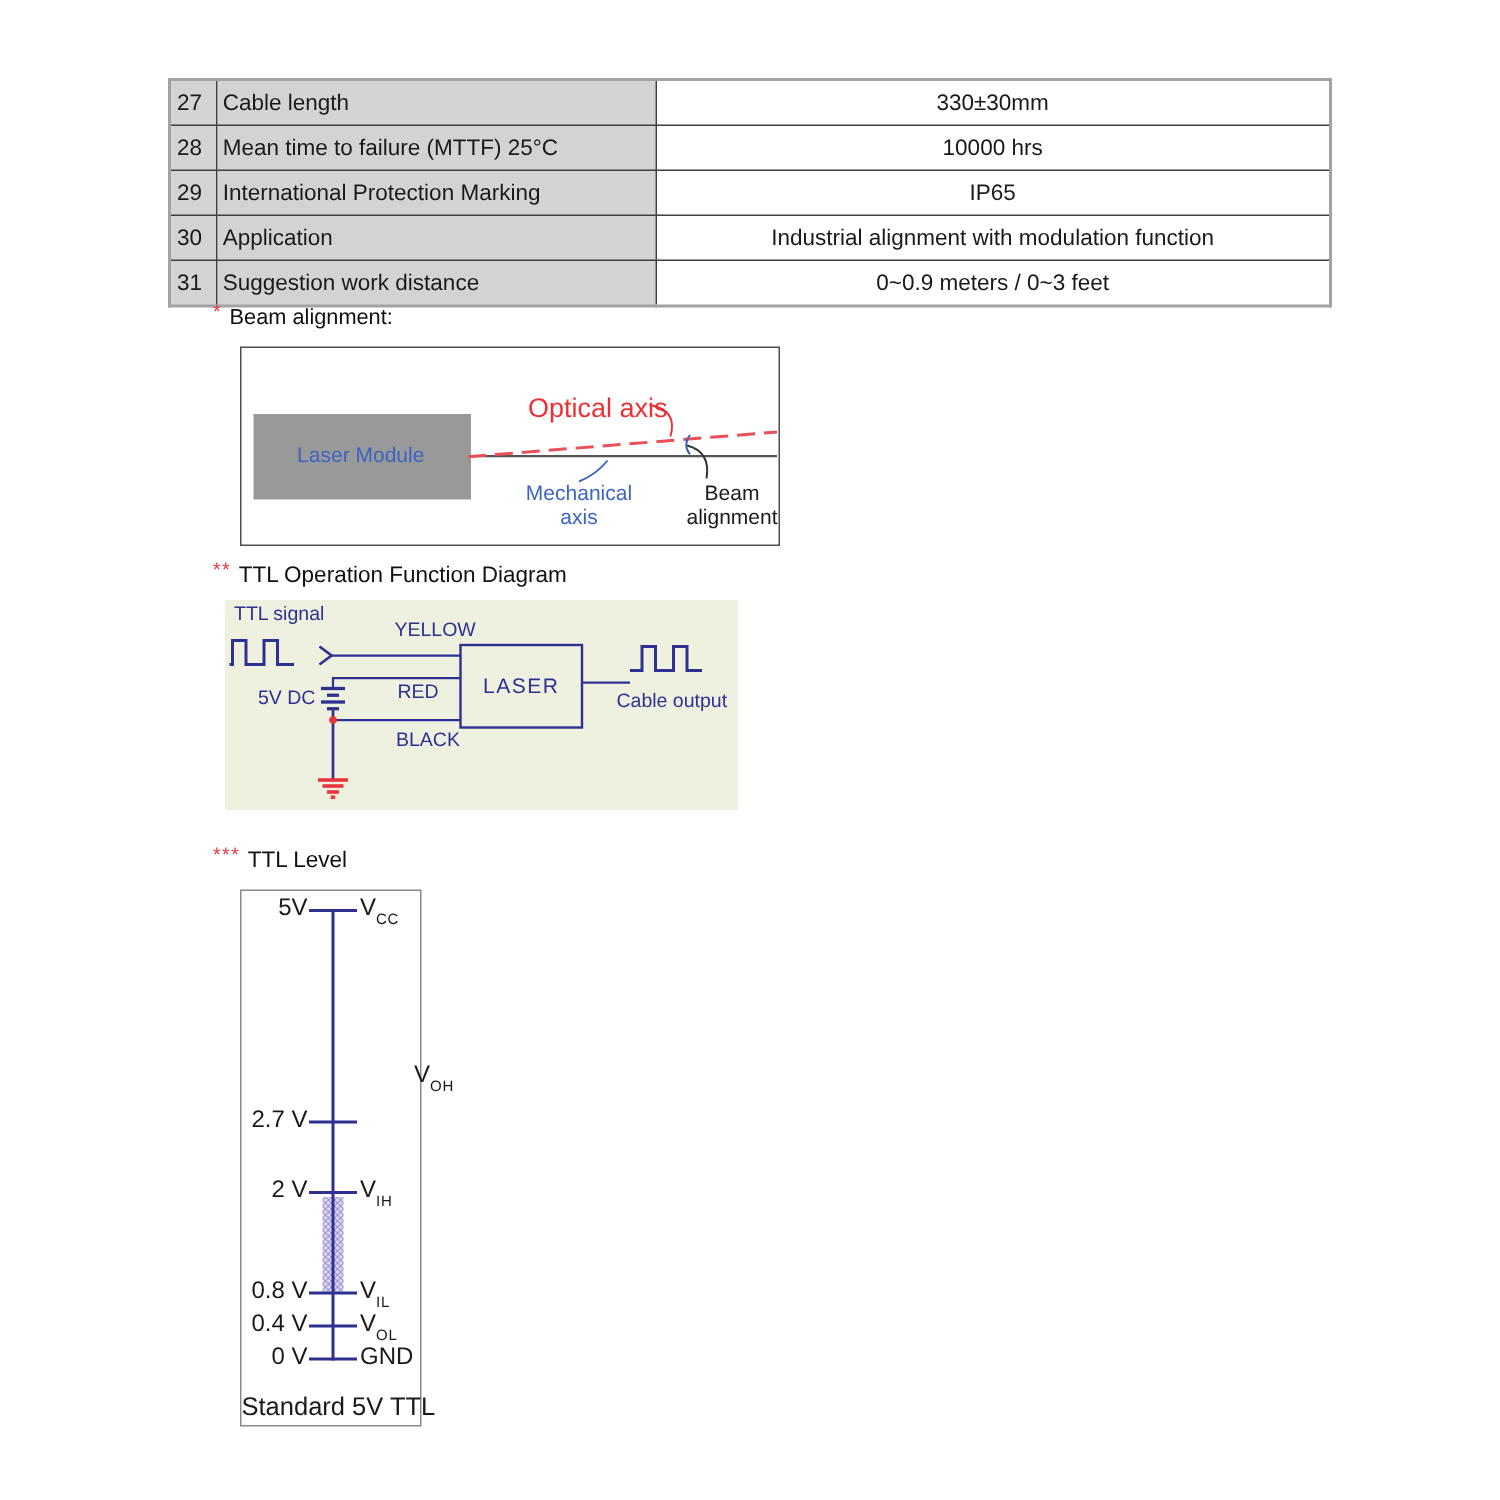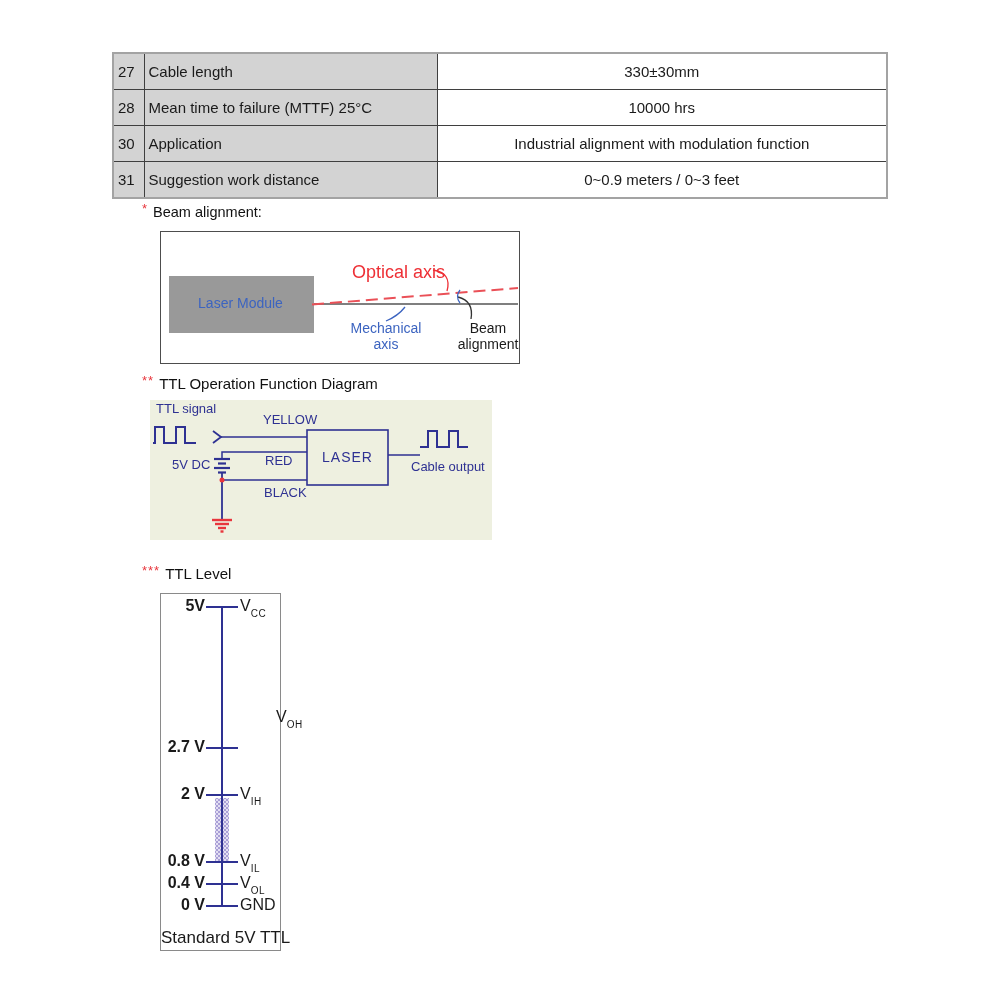--- a/index.html
+++ b/index.html
@@ -26,21 +26,21 @@
   #ttllevel-box{position:absolute;left:160px;top:593px;width:119px;height:356px;
                 border:1px solid #8a8a8a;background:#fff;}
   .diag-svg{position:absolute;left:0;top:0;}
 
   
   .lbl{position:absolute;white-space:nowrap;line-height:1.15;}
   .navy{color:#2e3192;}
   .blue{color:#3c64c0;}
   .redtx{color:#ee3036;}
   .ctr{text-align:center;}
-  .lvl-val{position:absolute;left:160px;width:45px;text-align:right;font-size:16px;color:#1a1a1a;font-weight:bold;}
+  .lvl-val{position:absolute;left:160px;width:45px;text-align:right;font-size:16px;color:#1a1a1a;}
   .lvl-name{position:absolute;left:240px;font-size:16px;color:#1a1a1a;white-space:nowrap;}
   .lvl-name sub{font-size:10px;position:relative;top:2px;letter-spacing:.5px;}
 </style>
 </head>
 <body>
 
 <div id="canvas">
 
   <table id="spec-table">
     <colgroup>
@@ -51,20 +51,25 @@
     <tbody>
         <tr>
       <td class="num">27</td>
       <td class="lab">Cable length</td>
       <td class="val">330±30mm</td>
     </tr>
     <tr>
       <td class="num">28</td>
       <td class="lab">Mean time to failure (MTTF) 25°C</td>
       <td class="val">10000 hrs</td>
+    </tr>
+    <tr>
+      <td class="num">29</td>
+      <td class="lab">International Protection Marking</td>
+      <td class="val">IP65</td>
     </tr>
     <tr>
       <td class="num">30</td>
       <td class="lab">Application</td>
       <td class="val">Industrial alignment with modulation function</td>
     </tr>
     <tr>
       <td class="num">31</td>
       <td class="lab">Suggestion work distance</td>
       <td class="val">0~0.9 meters / 0~3 feet</td>

